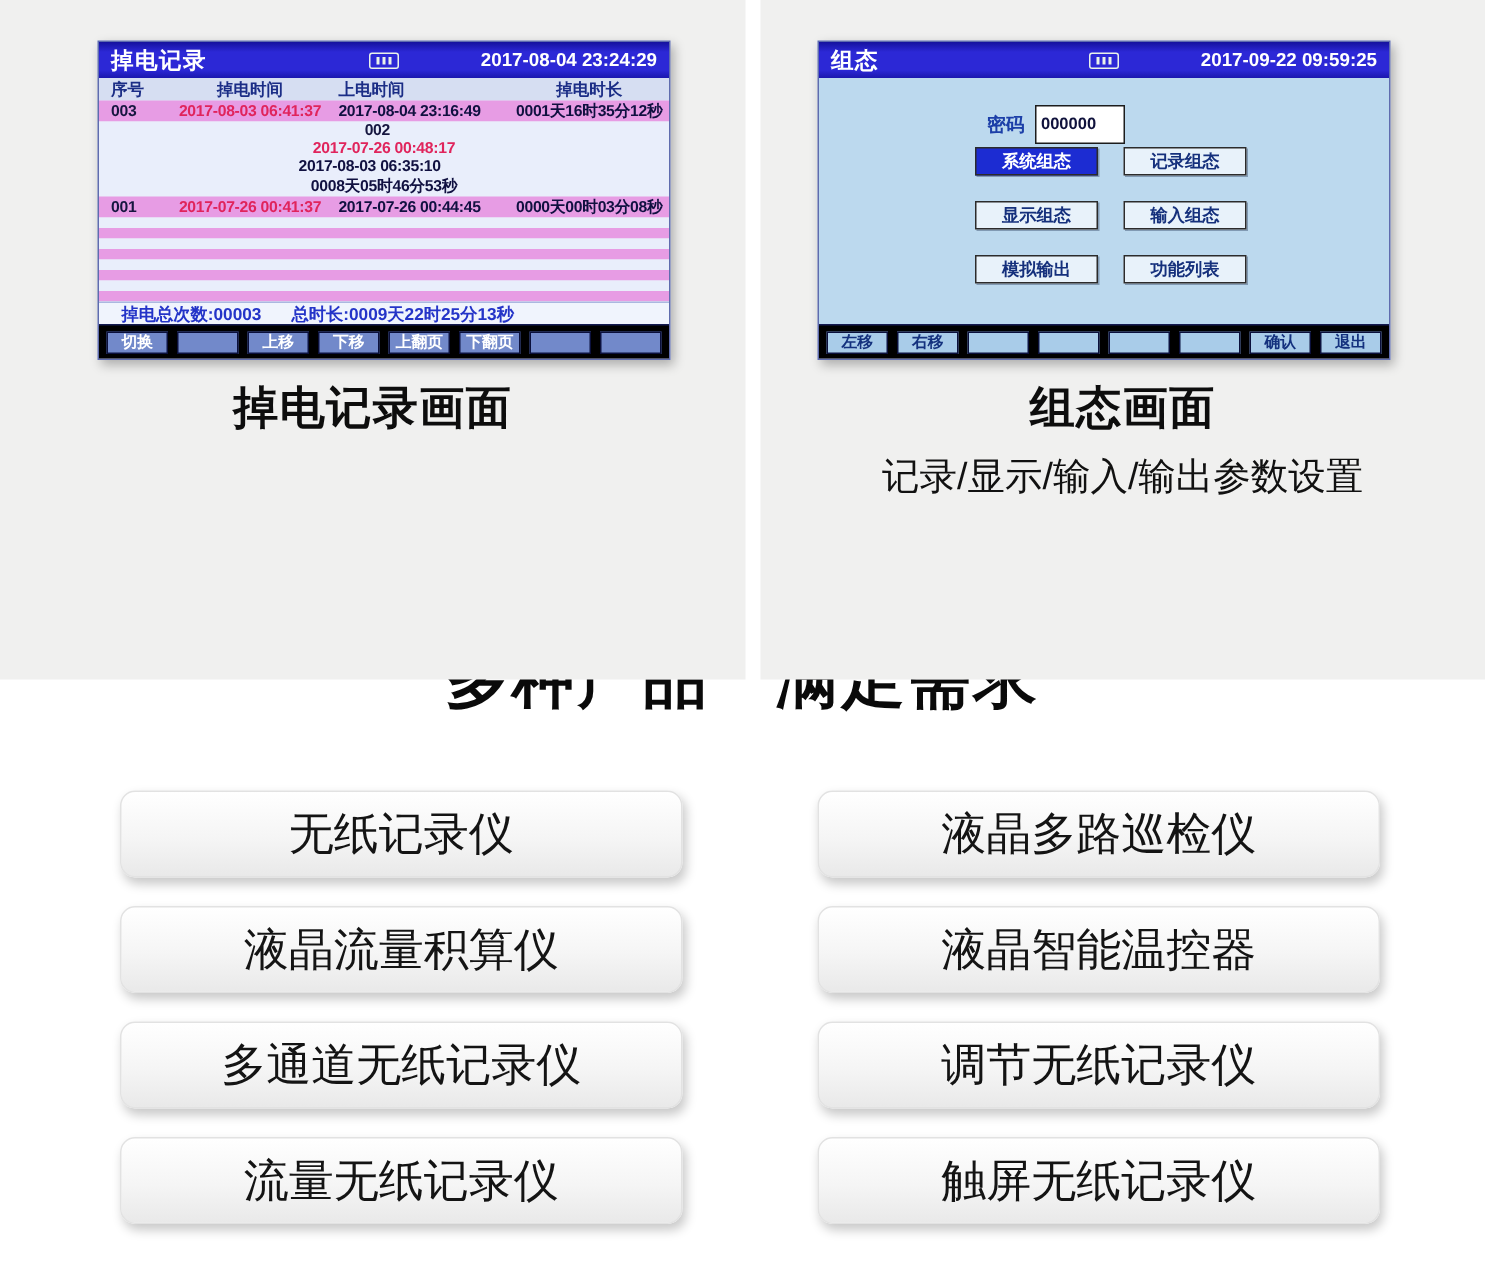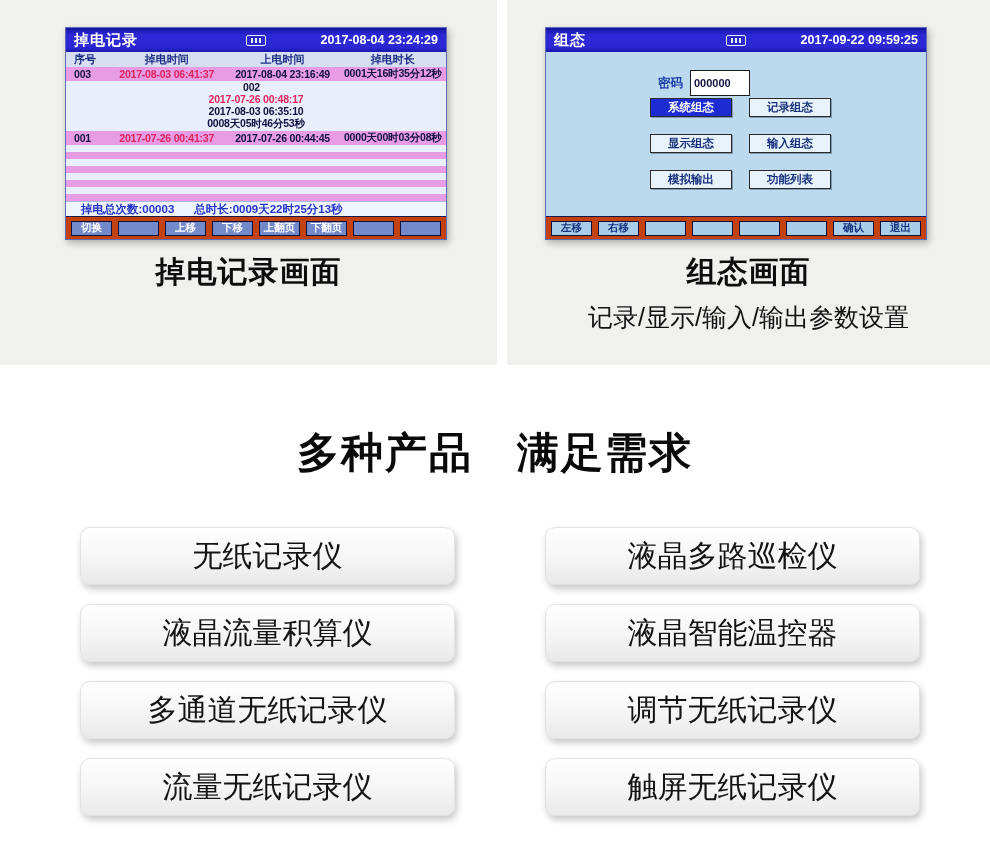--- a/index.html
+++ b/index.html
@@ -5,21 +5,21 @@
   * { box-sizing: border-box; margin: 0; padding: 0; }
   html,body { width: 990px; height: 847px; }
   body {
     font-family: "Liberation Sans", "DejaVu Sans", sans-serif;
     background: #ffffff;
     overflow: hidden;
   }
 
   
   .top { position: relative; height: 365px; }
-  .panel { position: absolute; top: 0; height: 365px; background: #f0f0ef; }
+  .panel { position: absolute; top: 0; height: 453px; background: #f0f0ef; }
   .panel-left  { left: 0;    width: 497px; }
   .panel-right { left: 507px; width: 483px; }
 
   
   .screen {
     position: absolute; top: 27px; width: 382px; height: 213px;
     display: flex; flex-direction: column;
     border: 1px solid #5f6cae;
     box-shadow: 2px 3px 7px rgba(0,0,0,.28);
     background: #e9eefb;
@@ -46,35 +46,35 @@
     height: 15px; flex: 0 0 15px; background: #d6def2;
     display: flex; align-items: center;
     font-size: 11px; font-weight: bold; color: #1b2d86;
   }
   .row { flex: 1; display: flex; align-items: center; font-size: 10.5px; font-weight: bold; letter-spacing: -0.2px; }
   .rows { flex: 1; display: flex; flex-direction: column; }
   .row.pink  { background: #e79ce4; }
   .row.lite  { background: #e9eefb; flex-direction: column; }
   .c0 { width: 11%; padding-left: 8px; }
   .c1 { width: 31%; text-align: center; }
-  .c2 { width: 30%; text-align: center; }
+  .c2 { width: 30%; }
   .c3 { width: 28%; text-align: center; }
   .t-no   { color: #16163f; }
   .t-off  { color: #e0245c; }
   .t-dark { color: #101040; }
 
   .statusline {
     height: 15px; flex: 0 0 15px; background: #f0f4fd;
     border-top: 1px solid #aab8e0;
     display: flex; align-items: center; gap: 20px; padding-left: 15px;
     font-size: 11.5px; font-weight: bold; color: #2434c8;
   }
 
   .softkeys {
-    height: 23px; flex: 0 0 23px; background: #c2410c;
+    height: 23px; flex: 0 0 23px; background: #000000;
     border-top: 1px solid #141a50;
     display: flex; align-items: center; padding: 0 2px;
   }
   .sk {
     flex: 1; height: 15px; margin: 0 3px;
     border: 1px solid #0b103c;
     display: flex; align-items: center; justify-content: center;
     font-size: 10.5px; font-weight: bold; cursor: pointer;
   }
   .softkeys.dark  .sk { background: #7289ca; color: #ffffff; }

